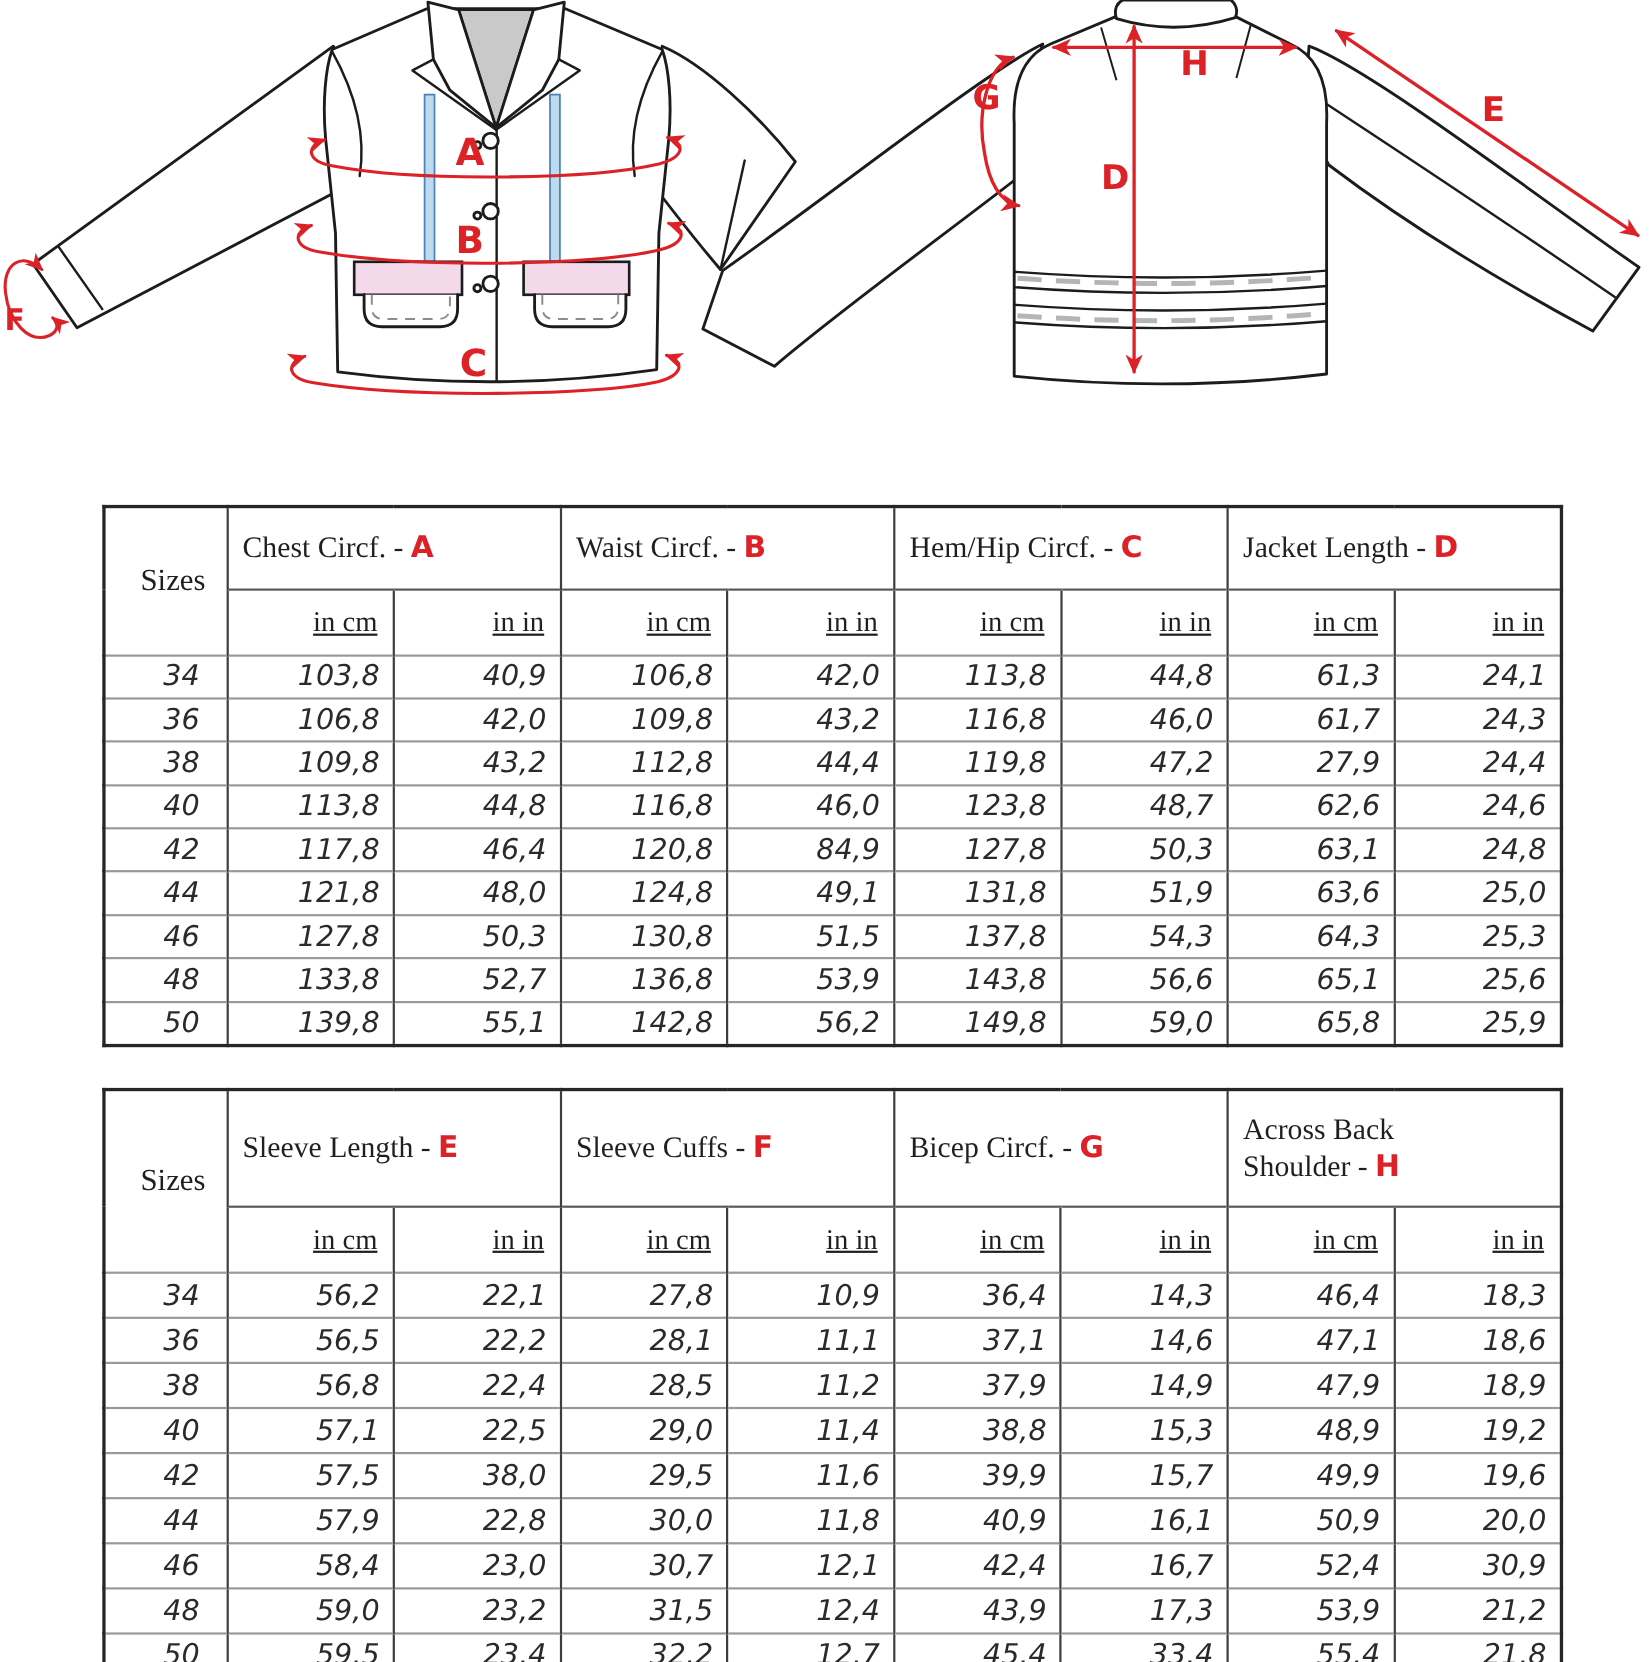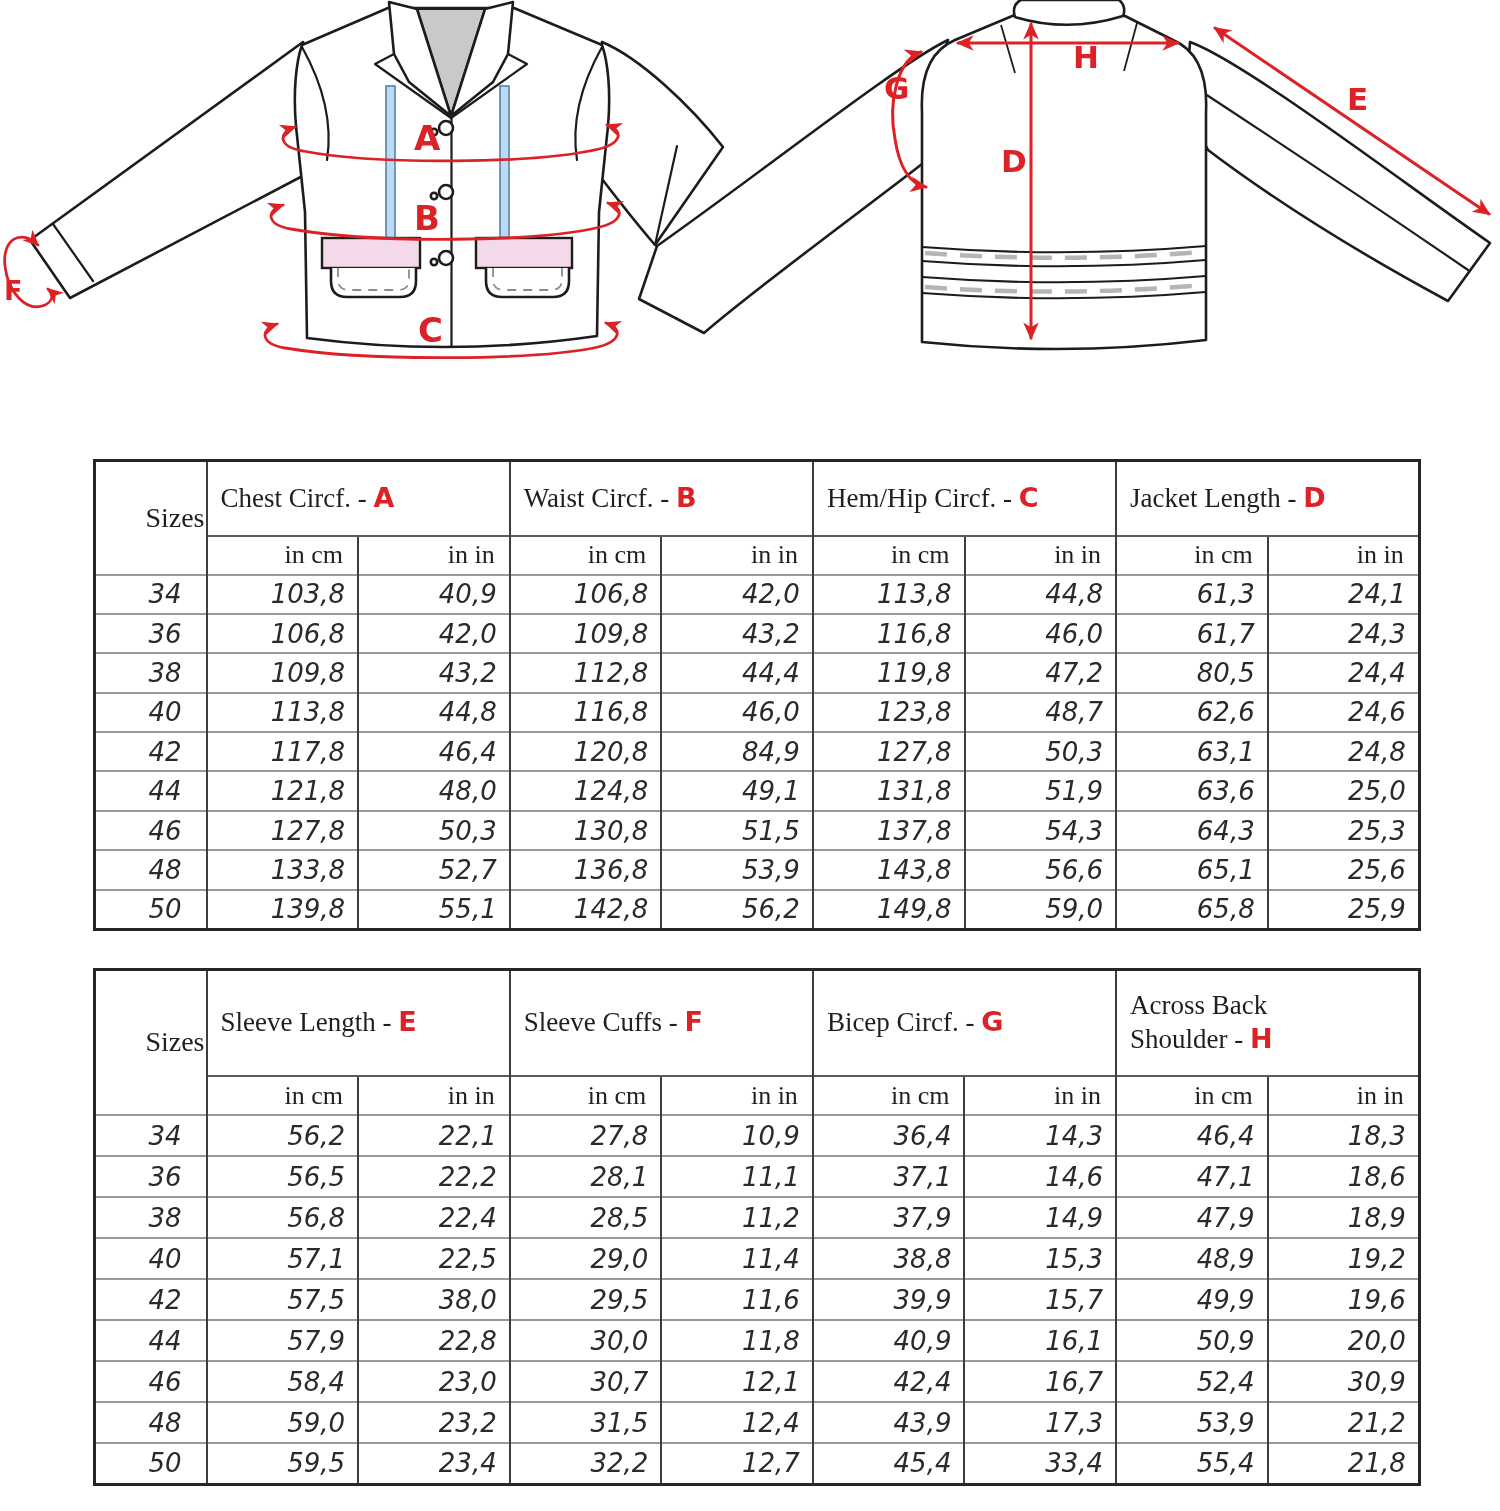--- a/index.html
+++ b/index.html
@@ -30,28 +30,28 @@
 
   
   .size-table{border-collapse:collapse;table-layout:fixed;width:1325px;margin-left:93px;}
   .t1{margin-top:59px;}
   .t2{margin-top:37px;}
   .size-table{border:3px solid #262626;}
   .size-table td{border-left:2px solid #3d3d3d;border-top:2px solid #999999;overflow:hidden;}
   .size-table thead td{border-top-color:#5a5a5a;}
   .size-table tr.group-row td{border-top:none;}
   .size-table td.group-cell{font-size:27px;text-align:left;padding-left:13px;vertical-align:middle;white-space:pre-line;line-height:1.25;}
-  .size-table td.sizes-cell{font-size:28px;text-align:right;padding-left:14px;vertical-align:middle;border-top:none;}
+  .size-table td.sizes-cell{font-size:28px;text-align:center;padding-left:14px;vertical-align:middle;border-top:none;}
   .size-table td.unit-cell{font-size:26px;text-align:right;padding-right:14px;vertical-align:middle;}
   .size-table .letter{font-family:"DejaVu Sans","Liberation Sans",sans-serif;font-weight:bold;color:var(--accent-red);}
   .t1 tbody tr{height:39.4px;}
   .t2 tbody tr{height:41px;}
   .t1 tr.group-row{height:75px;}
   .t2 tr.group-row{height:107px;}
-  .size-table tr.unit-row{height:39px;}
+  .size-table tr.unit-row{height:60px;text-decoration:underline;}
   .size-table tbody td{font-family:"DejaVu Sans","Liberation Sans",sans-serif;font-style:italic;font-size:26px;color:#2a2a2a;text-align:right;padding-right:12px;vertical-align:middle;}
   .size-table tbody td.size-cell{padding-right:24px;}
 </style>
 </head>
 <body>
 
 <div class="diagram-wrap">
 <svg width="1500" height="400" viewBox="0 0 1500 400" xmlns="http://www.w3.org/2000/svg">
   <defs>
     <marker id="ah" viewBox="0 0 10 10" refX="8" refY="5" markerWidth="6.5" markerHeight="6.5" orient="auto">
@@ -204,21 +204,21 @@
         <td class="val-cell">24,3</td>
       </tr>
       <tr>
         <td class="size-cell">38</td>
         <td class="val-cell">109,8</td>
         <td class="val-cell">43,2</td>
         <td class="val-cell">112,8</td>
         <td class="val-cell">44,4</td>
         <td class="val-cell">119,8</td>
         <td class="val-cell">47,2</td>
-        <td class="val-cell">80,5</td>
+        <td class="val-cell">27,9</td>
         <td class="val-cell">24,4</td>
       </tr>
       <tr>
         <td class="size-cell">40</td>
         <td class="val-cell">113,8</td>
         <td class="val-cell">44,8</td>
         <td class="val-cell">116,8</td>
         <td class="val-cell">46,0</td>
         <td class="val-cell">123,8</td>
         <td class="val-cell">48,7</td>

